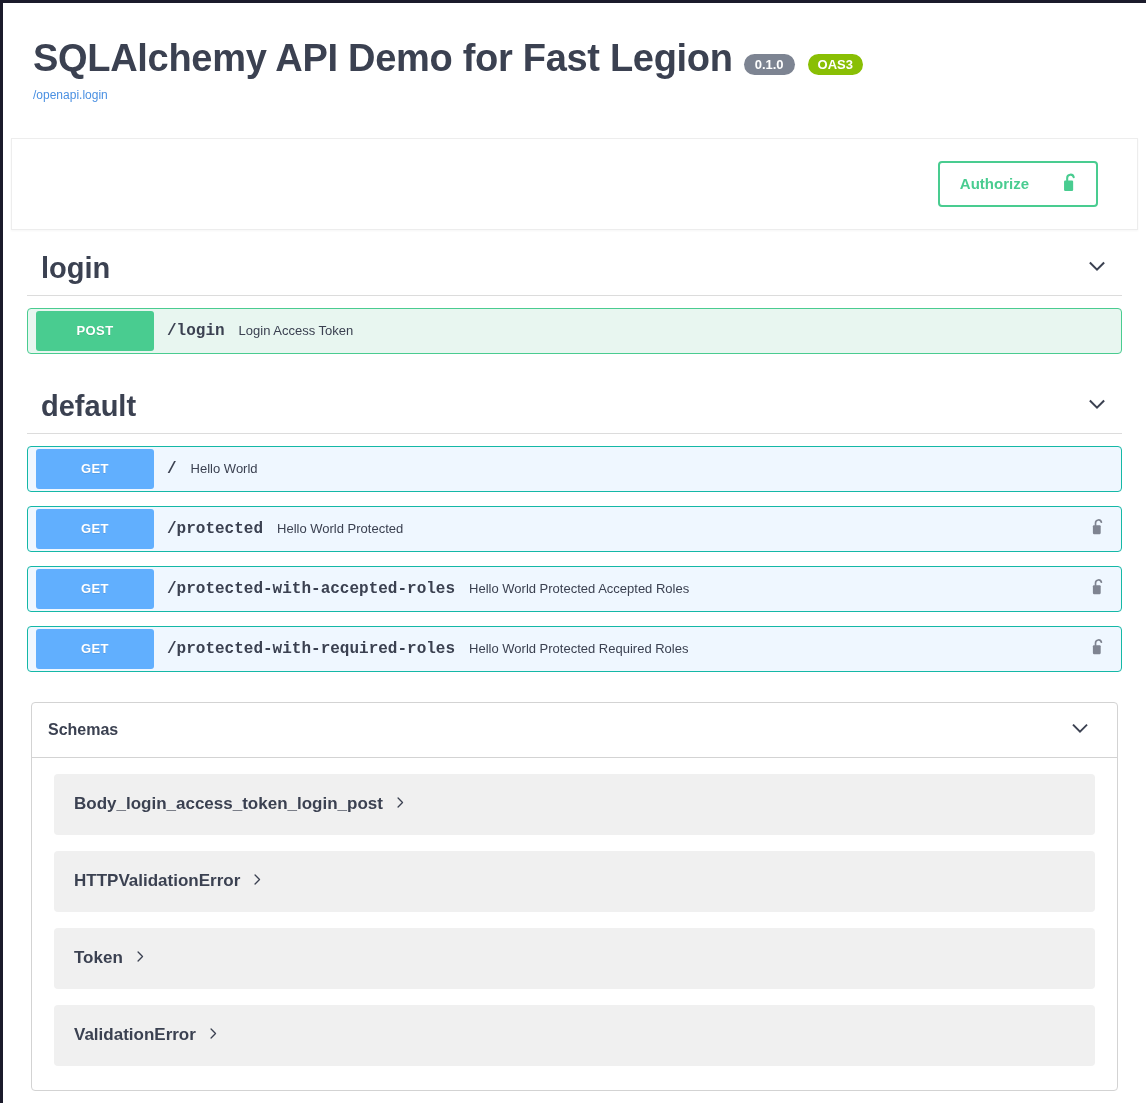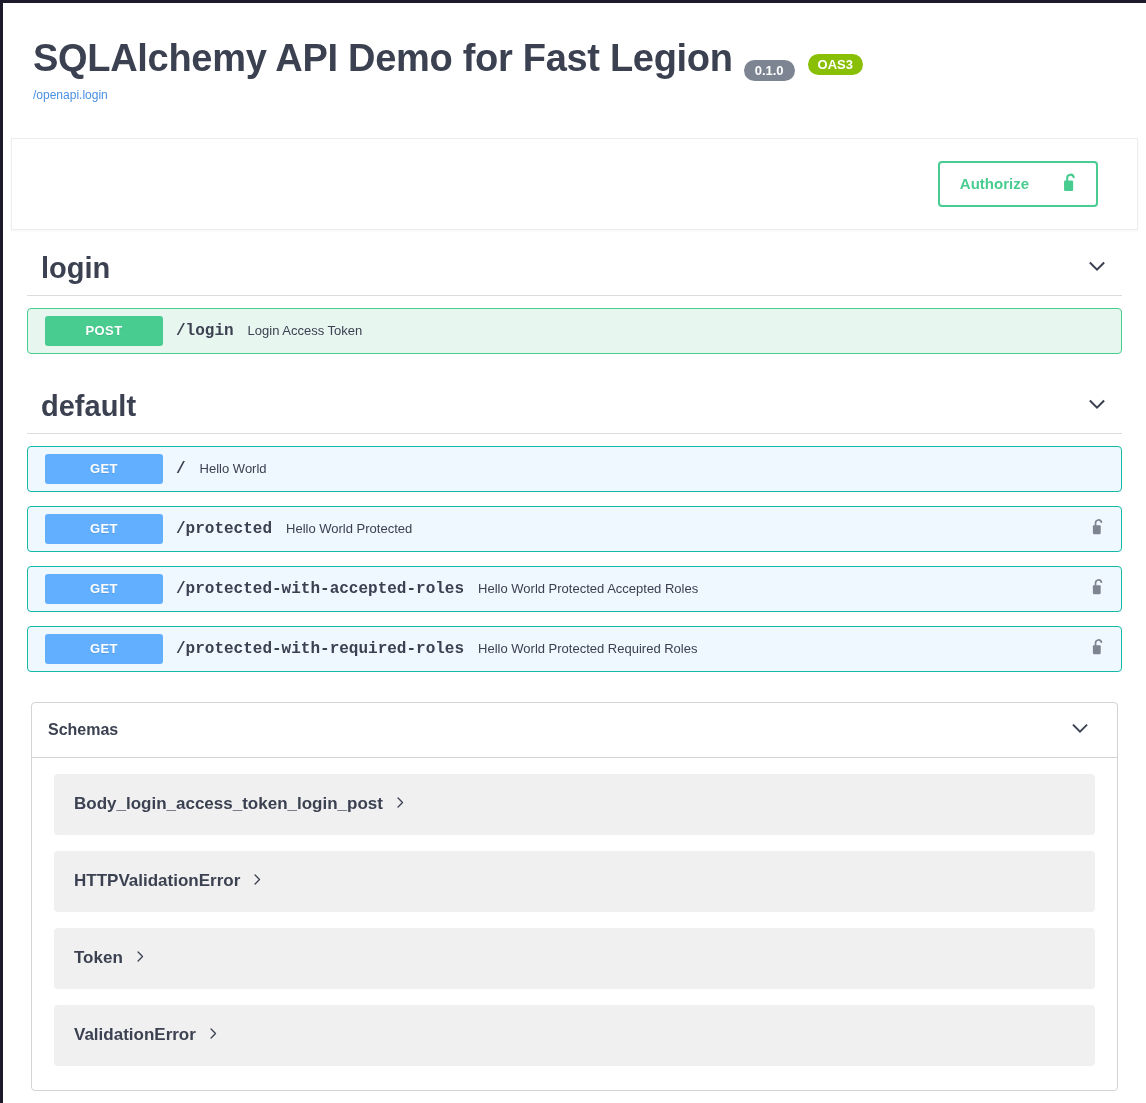--- a/index.html
+++ b/index.html
@@ -43,21 +43,21 @@
     display: inline-flex;
     align-items: center;
     justify-content: center;
     background: #7d8492;
     color: #ffffff;
     font-size: 13px;
     font-weight: bold;
     padding: 3px 11px;
     border-radius: 57px;
     position: relative;
-    top: 12px;
+    top: 6px;
   }
 
   .badge-oas {
     display: inline-flex;
     align-items: center;
     justify-content: center;
     background: #89bf04;
     border: 2px solid #ffffff;
     color: #ffffff;
     font-size: 13px;
@@ -144,22 +144,22 @@
     border: 1px solid #49cc90;
   }
   .op-row.get {
     background: #eff7ff;
     border: 1px solid #14b8a6;
   }
 
   .method {
     width: 118px;
     min-width: 118px;
-    height: 30px;
-    margin-left: 17px;
+    height: 40px;
+    margin-left: 8px;
     border-radius: 3px;
     display: flex;
     align-items: center;
     justify-content: center;
     color: #ffffff;
     font-size: 13px;
     font-weight: bold;
     letter-spacing: 0.4px;
     text-shadow: 0 1px 0 rgba(0,0,0,.1);
   }

